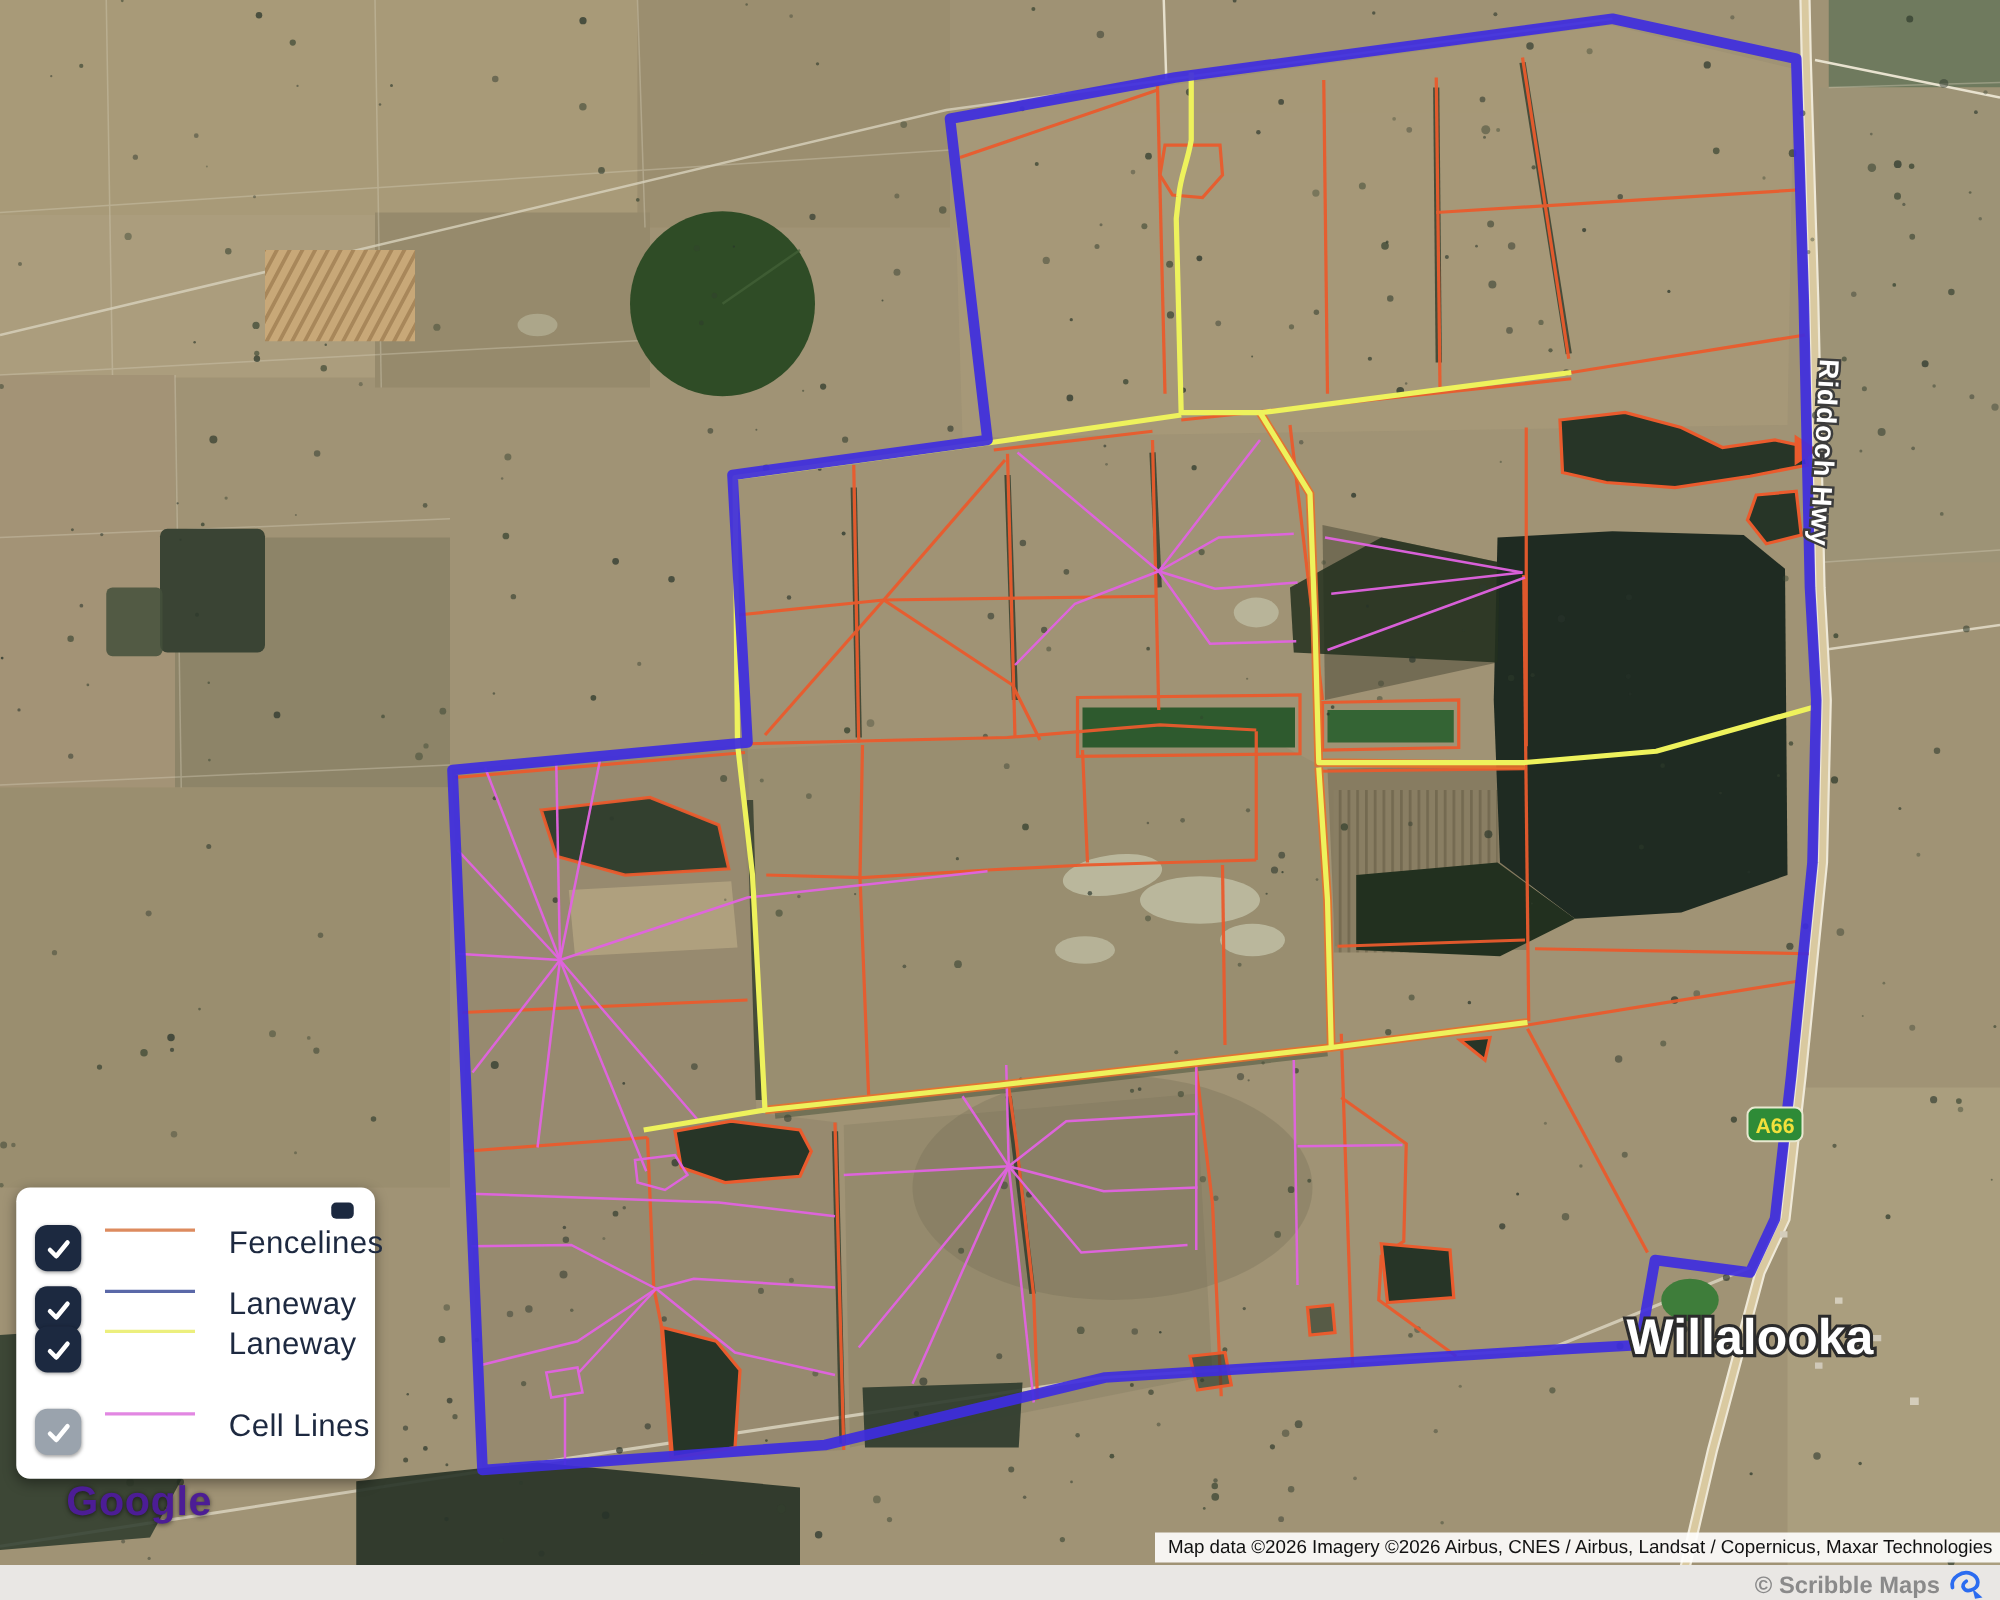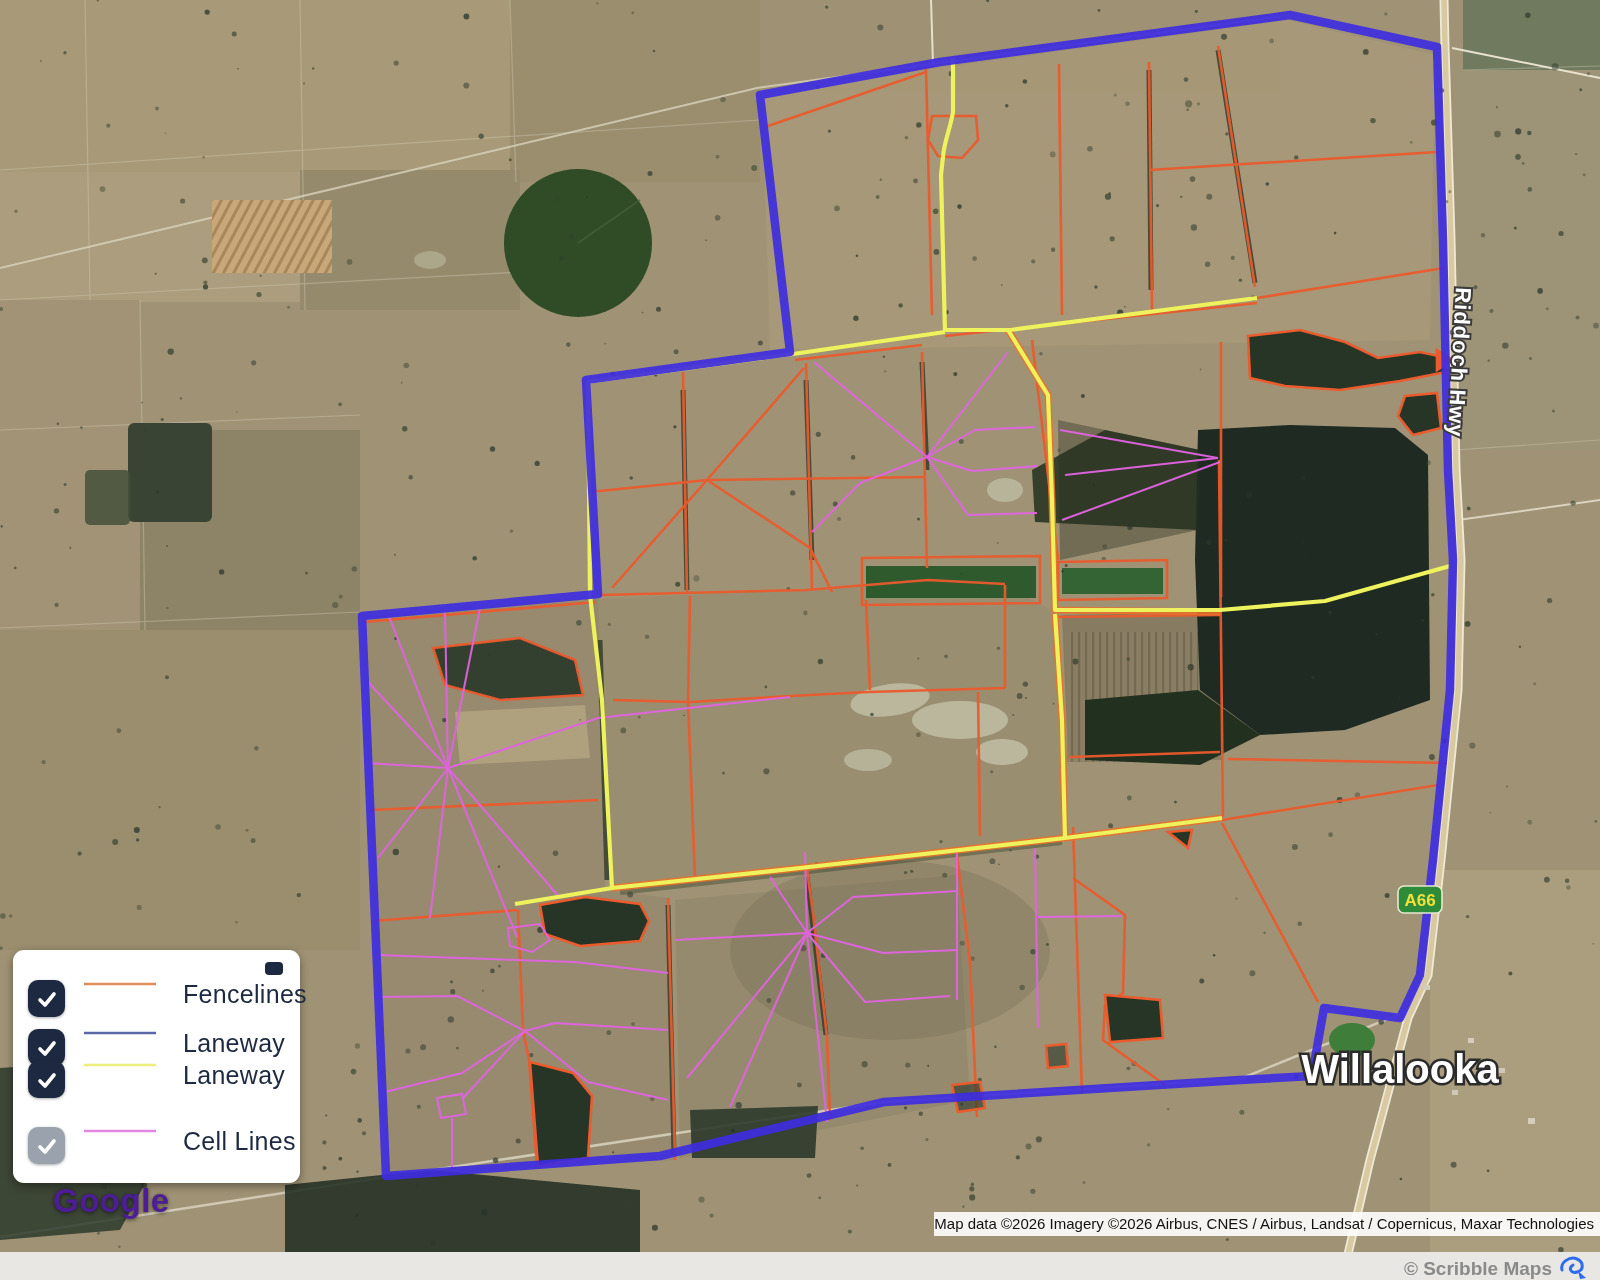--- a/index.html
+++ b/index.html
@@ -18,22 +18,22 @@
       align-items:center;justify-content:center;box-shadow:0 1px 3px rgba(0,0,0,.35);flex:0 0 auto;}
   .cb.muted{background:#9aa3ad;}
   .swatch{margin-left:17px;width:76px;height:8px;flex:0 0 auto;}
   .legend-label{margin-left:25px;font-size:25px;color:#1d2940;letter-spacing:.3px;}
 
   
   .google-logo{position:absolute;left:53px;top:1182px;color:#4c1d95;font-size:33px;font-weight:bold;
                letter-spacing:.5px;text-shadow:0 1px 4px rgba(0,0,0,.6);cursor:pointer;}
 
   
-  .attribution{position:absolute;right:0;bottom:44px;background:rgba(255,255,255,.9);
-               color:#111;font-size:15px;padding:3px 6px 4px 0;white-space:nowrap;}
+  .attribution{position:absolute;right:0;bottom:30px;background:rgba(255,255,255,.9);
+               color:#111;font-size:15px;padding:3px 6px 4px 10px;white-space:nowrap;}
 
   
   .bottom-bar{position:absolute;left:0;bottom:0;width:1600px;height:28px;background:#e9e7e4;
               display:flex;align-items:flex-end;justify-content:flex-end;}
   .scribble-credit{color:#8a8a8a;font-size:19px;font-weight:bold;margin-right:6px;cursor:pointer;}
   .scribble-icon{margin-right:12px;cursor:pointer;}
 </style>
 </head>
 <body>
 

